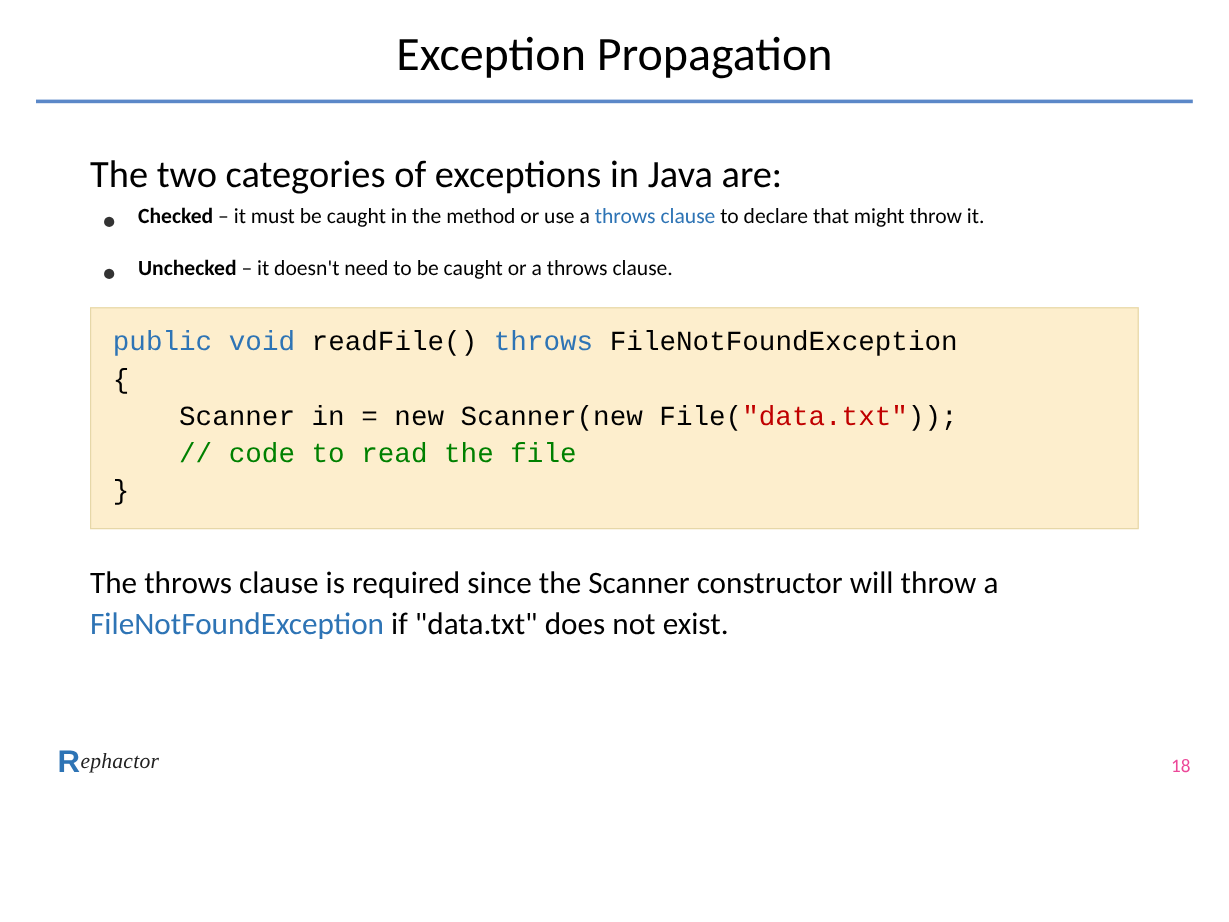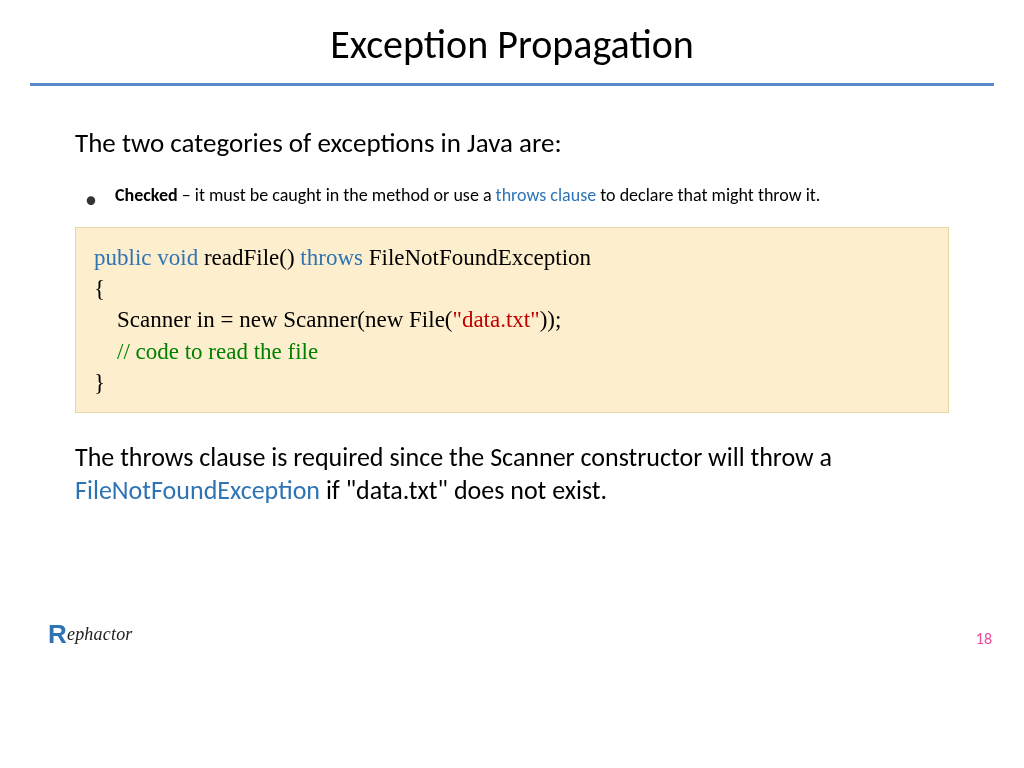--- a/index.html
+++ b/index.html
@@ -1,27 +1,27 @@
 <!DOCTYPE html>
 <html><head>
 <meta charset="utf-8">
 <style>
   * { margin: 0; padding: 0; box-sizing: border-box; }
   html, body { width: 1024px; height: 768px; font-family: Calibri, 'Segoe UI', Arial, sans-serif; background: #fff; color: #000; }
   .slide { width: 1024px; height: 668px; position: relative; padding: 20px 0 0 0; }
   .title { text-align: center; font-size: 40px; font-weight: 400; color: #000; margin-bottom: 14px; }
   .divider { height: 0; border-top: 3px solid #5b88c8; margin: 0 30px 40px 30px; }
   .body { padding: 0 75px; }
-  .intro { font-size: 27px; margin-bottom: 25px; }
+  .intro { font-size: 32px; margin-bottom: 4px; }
   ul.bullets { list-style: none; margin-bottom: 18px; }
   ul.bullets li { font-size: 18px; line-height: 1.3; padding-left: 40px; position: relative; margin-bottom: 20px; }
   ul.bullets li::before { content: "•"; position: absolute; left: 10px; top: 0; font-size: 24px; color: #333; }
   .kw-blue { color: #2e74b5; }
   b { font-weight: 700; }
-  .codebox { background: #fdeecd; border: 1px solid #e6d7a8; padding: 14px 18px; font-family: Liberation Serif, serif; font-size: 23px; line-height: 1.35; white-space: pre; margin: 8px 0 28px 0; }
+  .codebox { background: #fdeecd; border: 1px solid #e6d7a8; padding: 14px 18px; font-family: Liberation Mono, monospace; font-size: 23px; line-height: 1.35; white-space: pre; margin: 8px 0 28px 0; }
   .c-kw { color: #2e74b5; }
   .c-str { color: #c00000; }
   .c-com { color: #008000; }
   .outro { font-size: 26px; line-height: 1.3; }
   .footer { position: absolute; bottom: 18px; left: 0; right: 0; height: 28px; }
   .logo { position: absolute; left: 48px; bottom: 0; font-family: Georgia, serif; font-size: 18px; letter-spacing: 0.2px; font-style: italic; color: #222; text-align: right; }
   .logo .big-r { font-style: normal; font-weight: 900; font-size: 26px; color: #2e74b5; font-family: Arial, sans-serif; vertical-align: -3px; }
   .pagenum { position: absolute; right: 32px; bottom: 2px; font-size: 16px; color: #ec4899; }
 </style>
 </head>
@@ -33,20 +33,23 @@
   <div class="divider"></div>
 
   <div class="body">
 
     <p class="intro">The two categories of exceptions in Java are:</p>
 
     <ul class="bullets">
       <li>
         <b>Checked</b><span> – it must be caught in the method or use a </span><span class="kw-blue">throws clause</span><span> to declare that might throw it.</span>
       </li>
+      <li>
+        <b>Unchecked</b><span> – it doesn't need to be caught or a throws clause.</span>
+      </li>
     </ul>
 
     <div class="codebox"><span class="c-kw">public</span> <span class="c-kw">void</span><span> readFile() </span><span class="c-kw">throws</span><span> FileNotFoundException</span>
 <span>{</span>
 <span>    Scanner in = new Scanner(new File(</span><span class="c-str">"data.txt"</span><span>));</span>
 <span class="c-com">    // code to read the file</span>
 <span>}</span></div>
 
     <p class="outro">
       <span>The throws clause is required since the Scanner constructor will throw a </span><span class="kw-blue">FileNotFoundException</span><span> if "data.txt" does not exist.</span>

